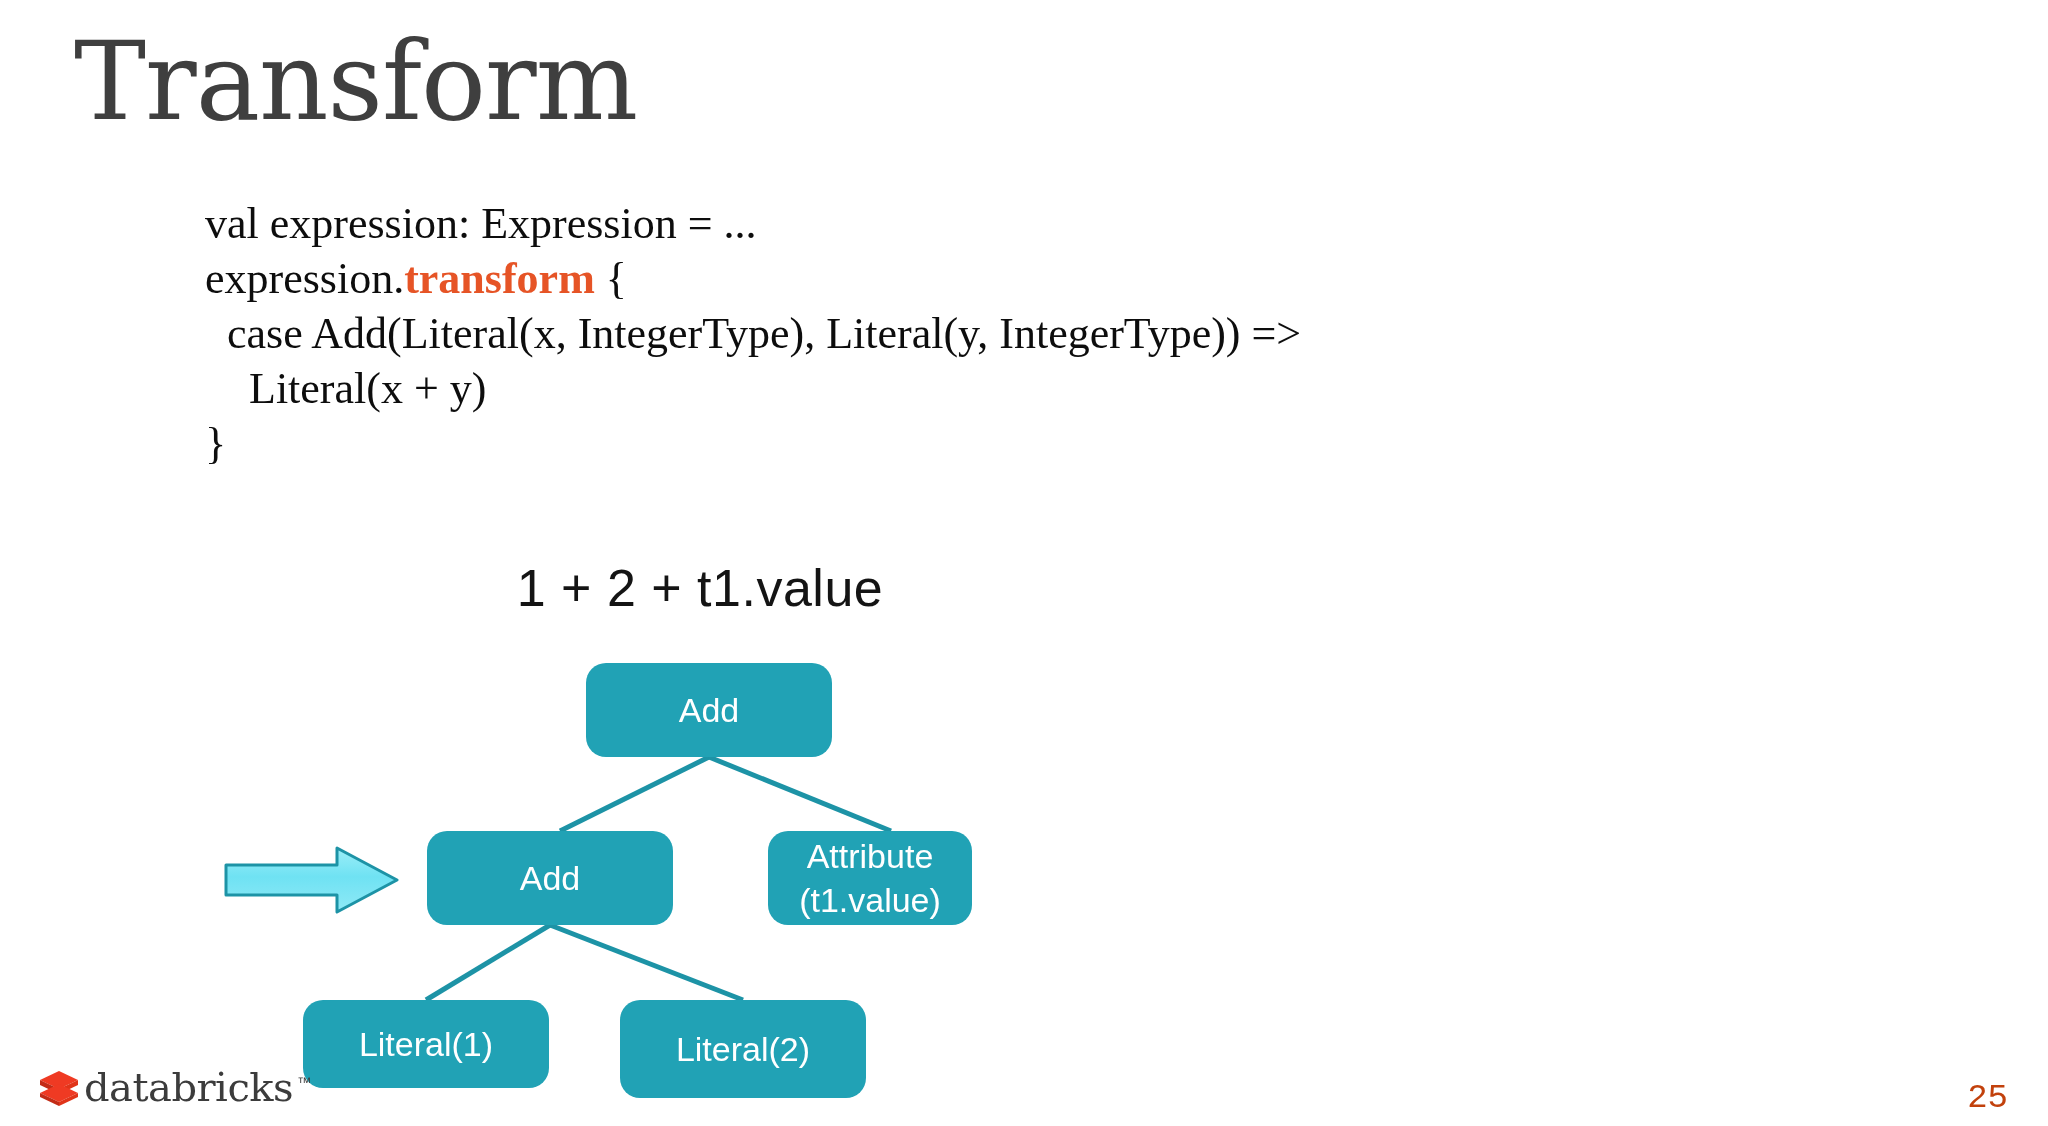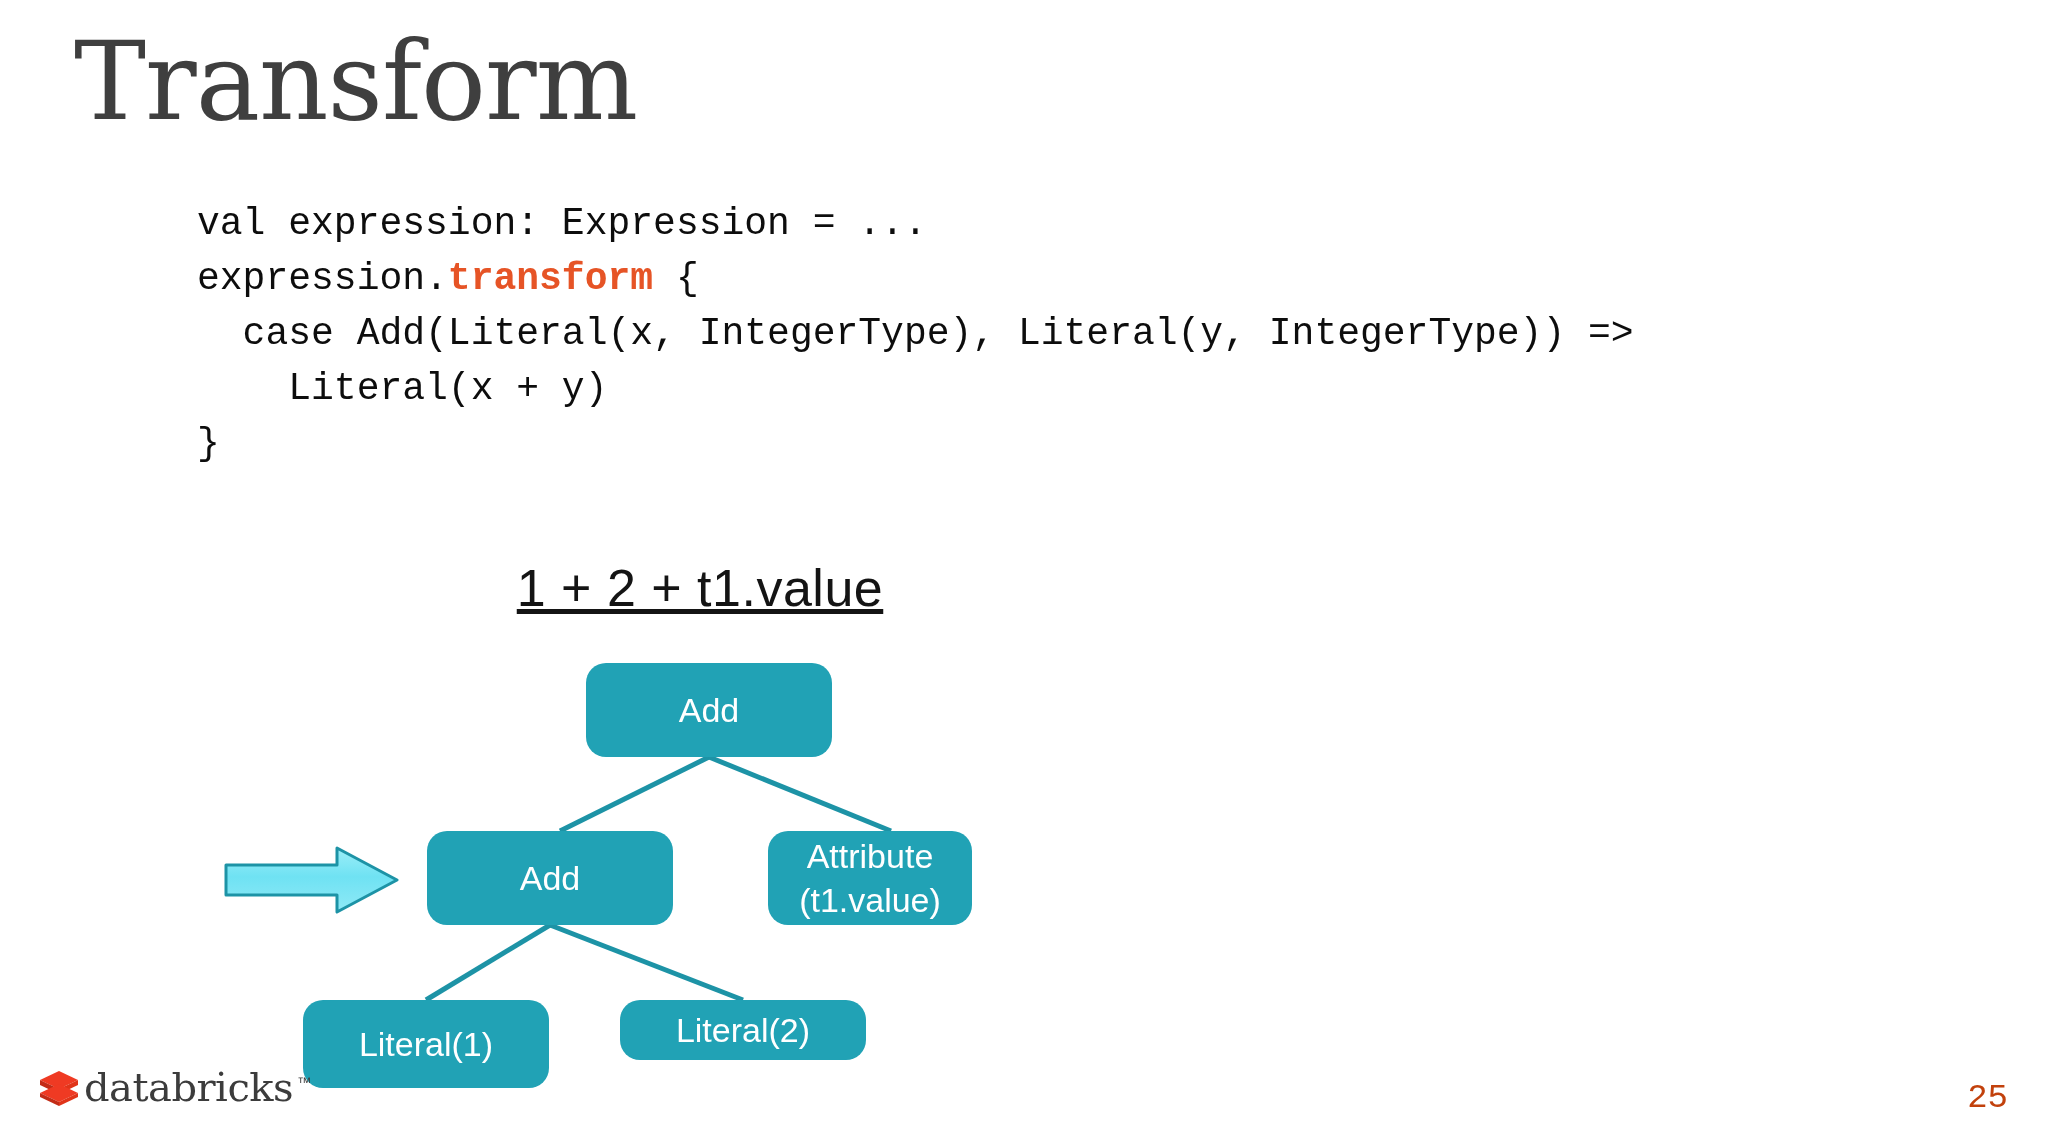--- a/index.html
+++ b/index.html
@@ -29,24 +29,24 @@
     font-size: 108px;
     line-height: 1.0;
     color: #3f3f3f;
     letter-spacing: -1px;
     white-space: nowrap;
   }
 
   
   #code-block {
     position: absolute;
-    left: 197px;
+    left: 205px;
     top: 196px;
-    font-family: Liberation Mono, monospace;
-    font-size: 38px;
+    font-family: Liberation Serif, serif;
+    font-size: 44px;
     line-height: 55px;
     color: #0d0d0d;
     white-space: pre;
     letter-spacing: 0px;
   }
   #code-block .kw-transform {
     color: #e65426;
     font-weight: bold;
   }
 
@@ -54,21 +54,20 @@
   #expression-caption {
     position: absolute;
     left: 0;
     top: 558px;
     width: 1400px;
     text-align: center;
     font-family: "Liberation Sans", sans-serif;
     font-size: 52px;
     color: #141414;
     letter-spacing: 0.5px;
-    text-decoration: underline;
   }
 
   
   #tree {
     position: absolute;
     left: 0;
     top: 0;
     width: 2048px;
     height: 1126px;
     pointer-events: none;
@@ -96,21 +95,21 @@
   }
   .tree-node .node-label {
     display: block;
     white-space: pre-line;
   }
 
   #node-root      { left: 586px;  top: 663px;  width: 246px; height: 94px; }
   #node-add2      { left: 427px;  top: 831px;  width: 246px; height: 94px; }
   #node-attribute { left: 768px;  top: 831px;  width: 204px; height: 94px; }
   #node-literal1  { left: 303px;  top: 1000px; width: 246px; height: 88px; }
-  #node-literal2  { left: 620px;  top: 1000px; width: 246px; height: 60px; }
+  #node-literal2  { left: 620px;  top: 1000px; width: 246px; height: 98px; }
 
   
   #pointer-arrow {
     position: absolute;
     left: 224px;
     top: 845px;
     width: 175px;
     height: 70px;
     pointer-events: auto;
   }

